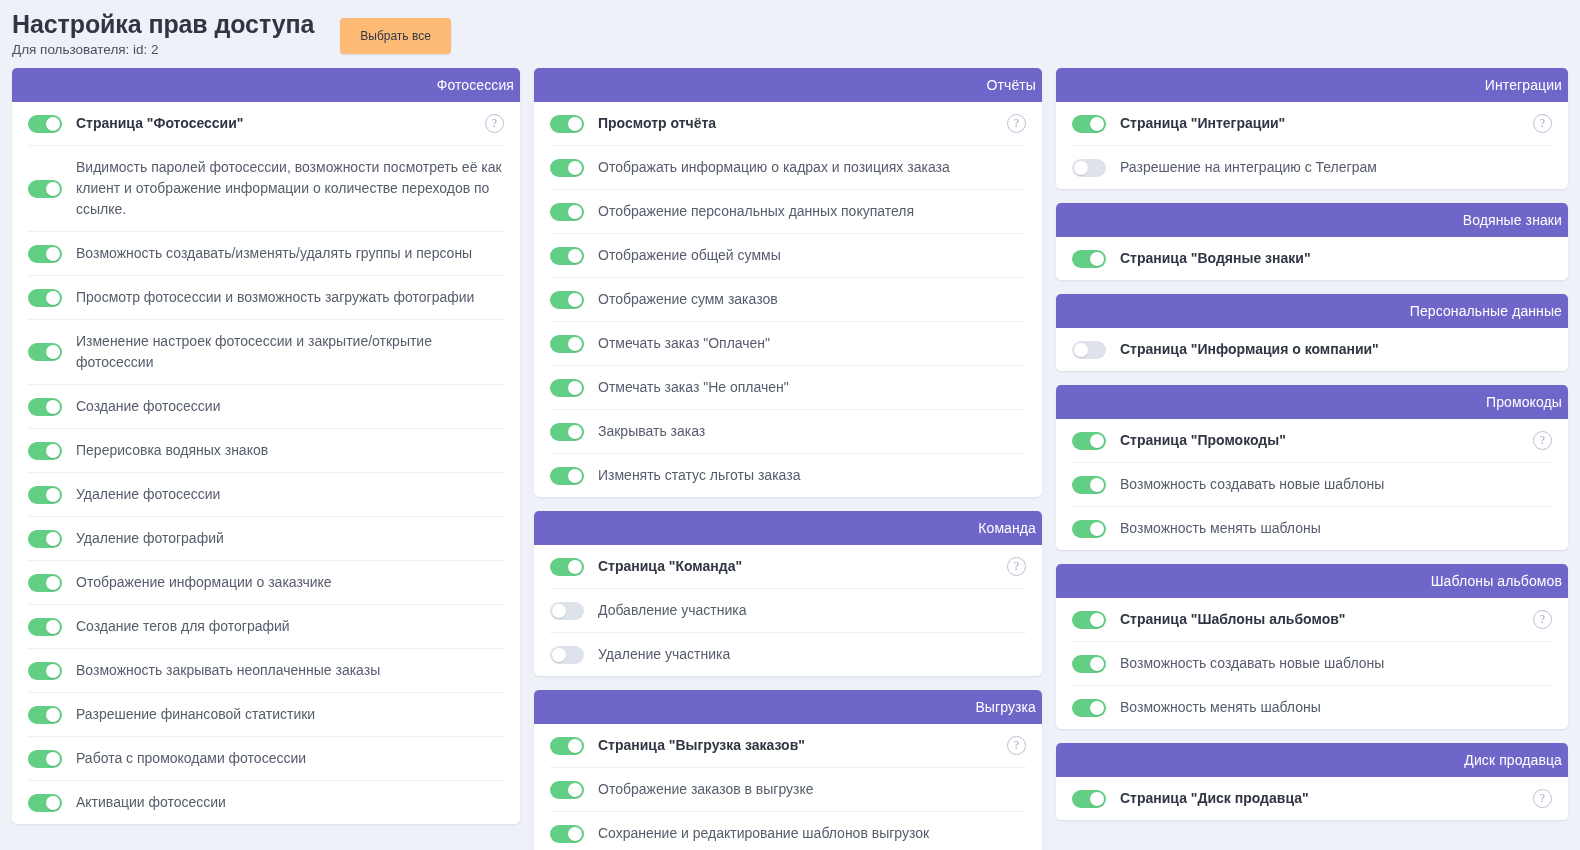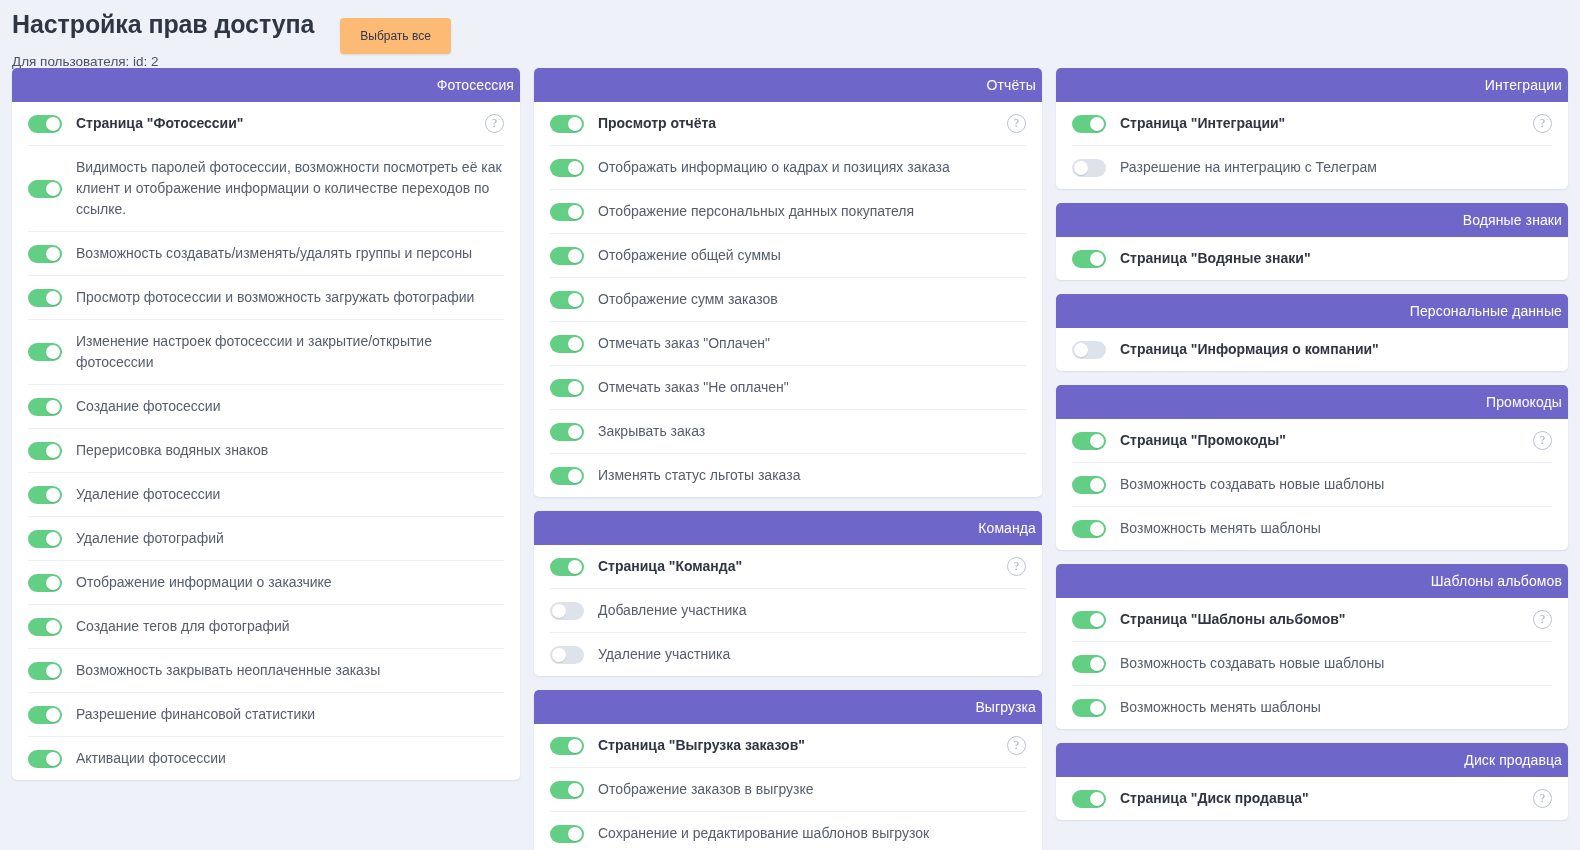--- a/index.html
+++ b/index.html
@@ -26,21 +26,21 @@
     font-weight: 700;
     color: #2f3542;
     line-height: 29px;
     letter-spacing: -0.1px;
     white-space: nowrap;
   }
   .page-subtitle {
     font-size: 13.5px;
     color: #4a5160;
     line-height: 17px;
-    margin-top: 14px;
+    margin-top: 2px;
   }
   .select-all-btn {
     margin-left: 26px;
     margin-top: 8px;
     background: #fdba74;
     border: none;
     border-radius: 4px;
     box-shadow: 0 1px 2px rgba(40,50,80,.12);
     color: #31384a;
     font-size: 12px;
@@ -203,20 +203,24 @@
             <div class="perm-row">
               <div class="toggle on" role="switch" aria-checked="true"></div>
               <div class="perm-label">Возможность закрывать неоплаченные заказы</div>
             </div>
             <div class="perm-row">
               <div class="toggle on" role="switch" aria-checked="true"></div>
               <div class="perm-label">Разрешение финансовой статистики</div>
             </div>
             <div class="perm-row">
               <div class="toggle on" role="switch" aria-checked="true"></div>
+              <div class="perm-label">Работа с промокодами фотосессии</div>
+            </div>
+            <div class="perm-row">
+              <div class="toggle on" role="switch" aria-checked="true"></div>
               <div class="perm-label">Активации фотосессии</div>
             </div>
           </div>
         </div>
       </div>
       <div class="column">
         <div class="card">
           <div class="card-header">Отчёты</div>
           <div class="card-body">
             <div class="perm-row primary">

